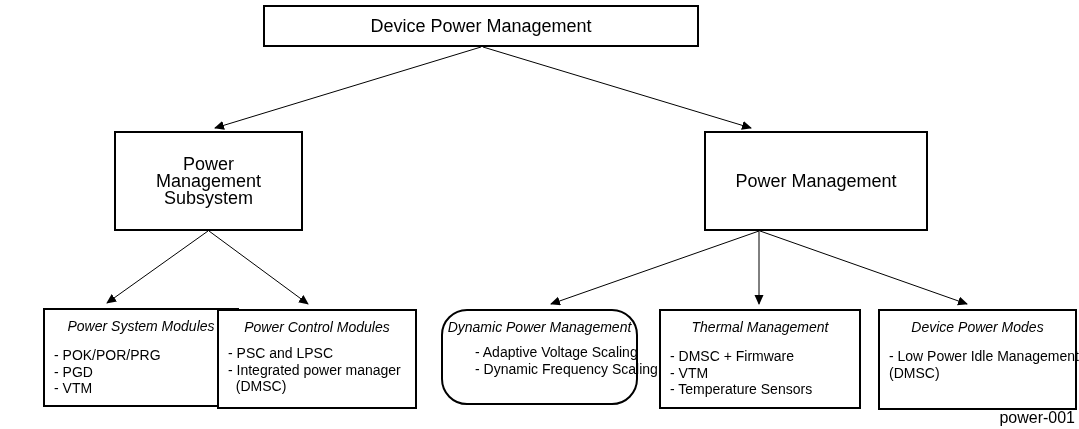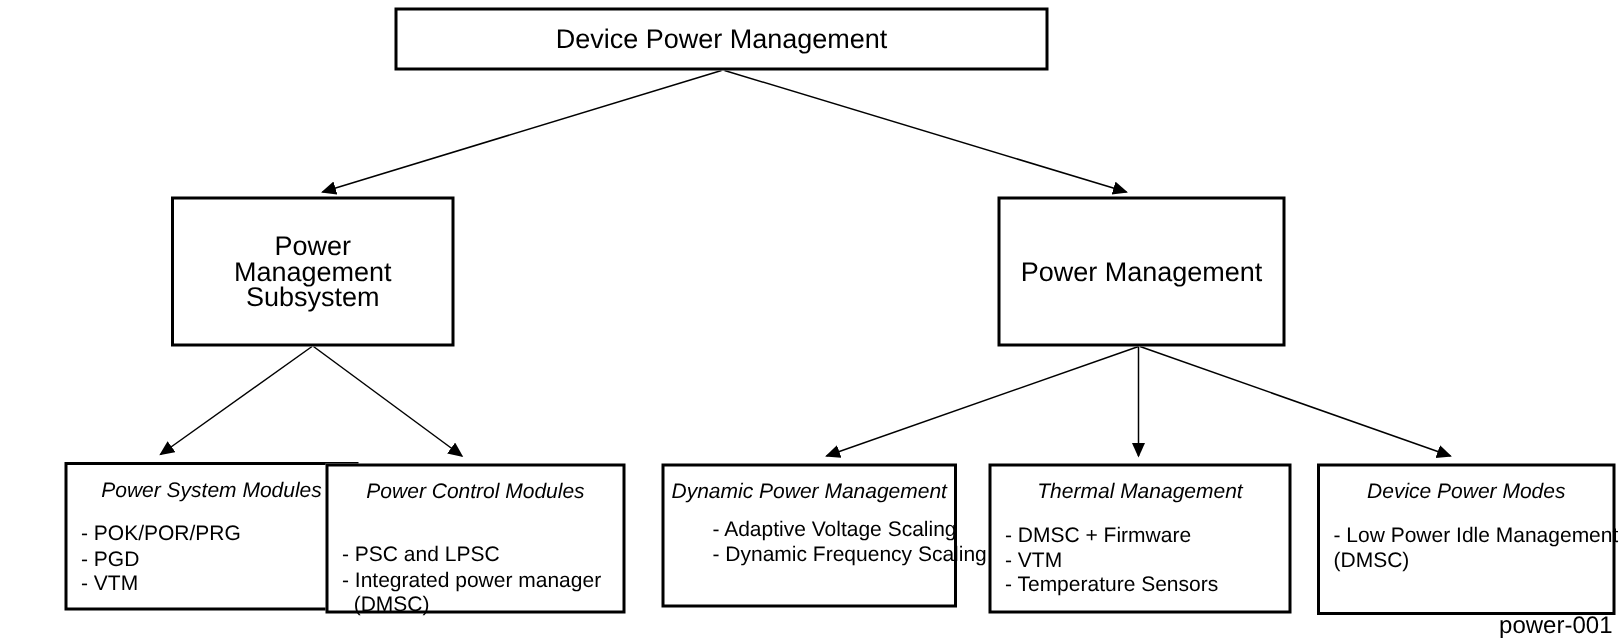--- a/index.html
+++ b/index.html
@@ -76,43 +76,43 @@
   </svg>
 
   <div class="box center-box" style="left:263px; top:5px; width:436px; height:42px;">
     <span class="box-title-italic">Device Power Management</span>
   </div>
 
   <div class="box center-box" style="left:114px; top:131px; width:189px; height:100px;">
     <span class="box-title-italic" style="width:140px;">Power Management Subsystem</span>
   </div>
 
-  <div class="box center-box" style="left:665px; top:131px; width:192px; height:100px;">
+  <div class="box center-box" style="left:704px; top:131px; width:224px; height:100px;">
     <span class="box-title-italic">Power Management</span>
   </div>
 
   <div class="box leaf" style="left:3px; top:308px; width:196px; height:99px;margin-left:40px;">
     <div class="leaf-title">Power System Modules</div>
     <div class="leaf-lines">
       <div class="leaf-line">- POK/POR/PRG</div>
       <div class="leaf-line">- PGD</div>
       <div class="leaf-line">- VTM</div>
     </div>
   </div>
 
   <div class="box leaf" style="left:217px; top:309px; width:200px; height:100px;">
     <div class="leaf-title">Power Control Modules</div>
-    <div class="leaf-lines" style="margin-top:26px;">
+    <div class="leaf-lines" style="margin-top:10px;">
       <div class="leaf-line">- PSC and LPSC</div>
       <div class="leaf-line">- Integrated power manager</div>
       <div class="leaf-line">  (DMSC)</div>
     </div>
   </div>
 
-  <div class="box leaf" style="left:441px; top:309px; width:197px; height:96px;">
+  <div class="box leaf" style="left:441px; top:309px; width:197px; height:96px;border-radius:26px;">
     <div class="leaf-title">Dynamic Power Management</div>
     <div class="leaf-lines" style="margin-top:9px;padding-left:32px;">
       <div class="leaf-line">- Adaptive Voltage Scaling</div>
       <div class="leaf-line">- Dynamic Frequency Scaling</div>
     </div>
   </div>
 
   <div class="box leaf" style="left:659px; top:309px; width:202px; height:100px;">
     <div class="leaf-title">Thermal Management</div>
     <div class="leaf-lines">

